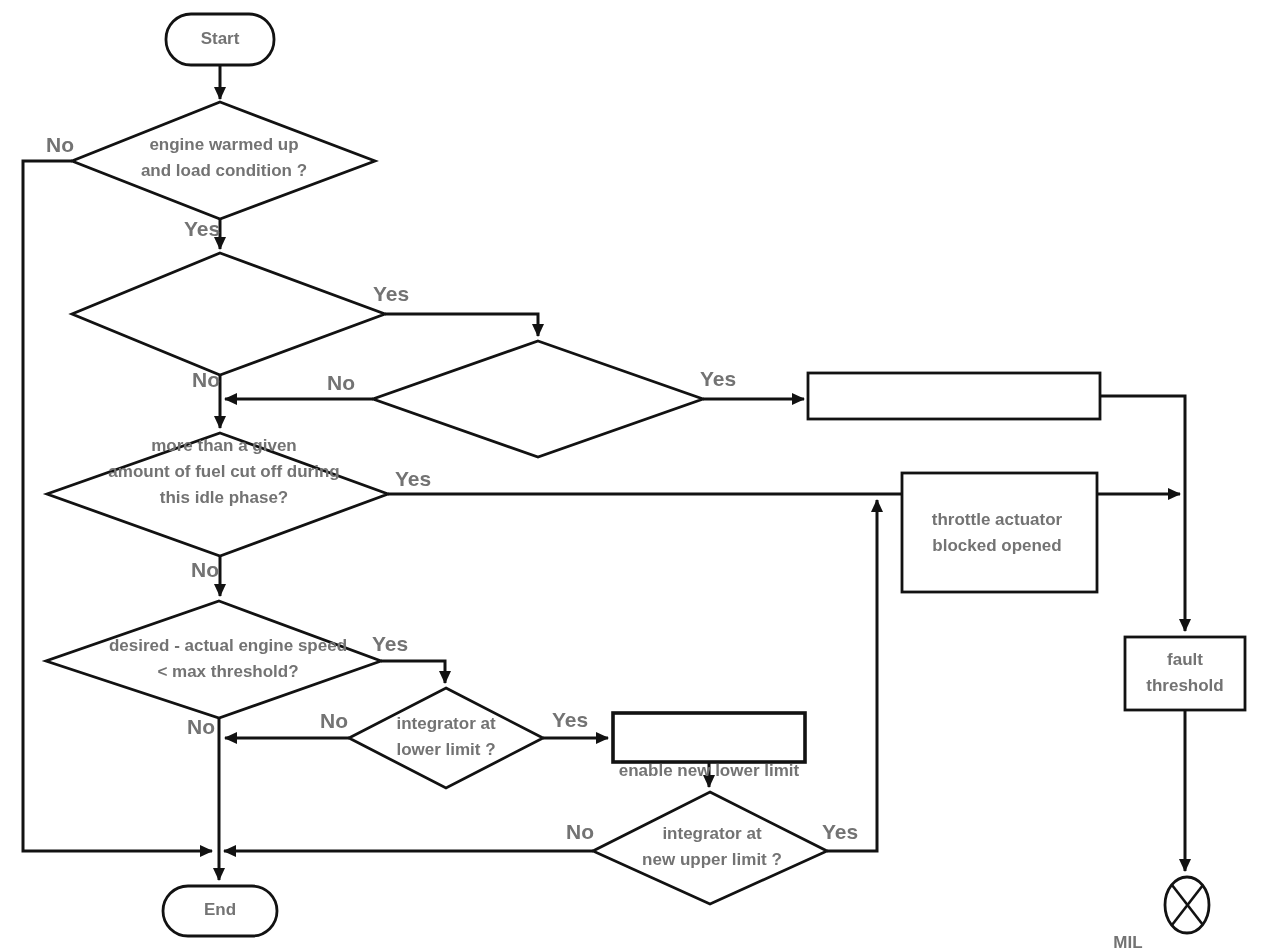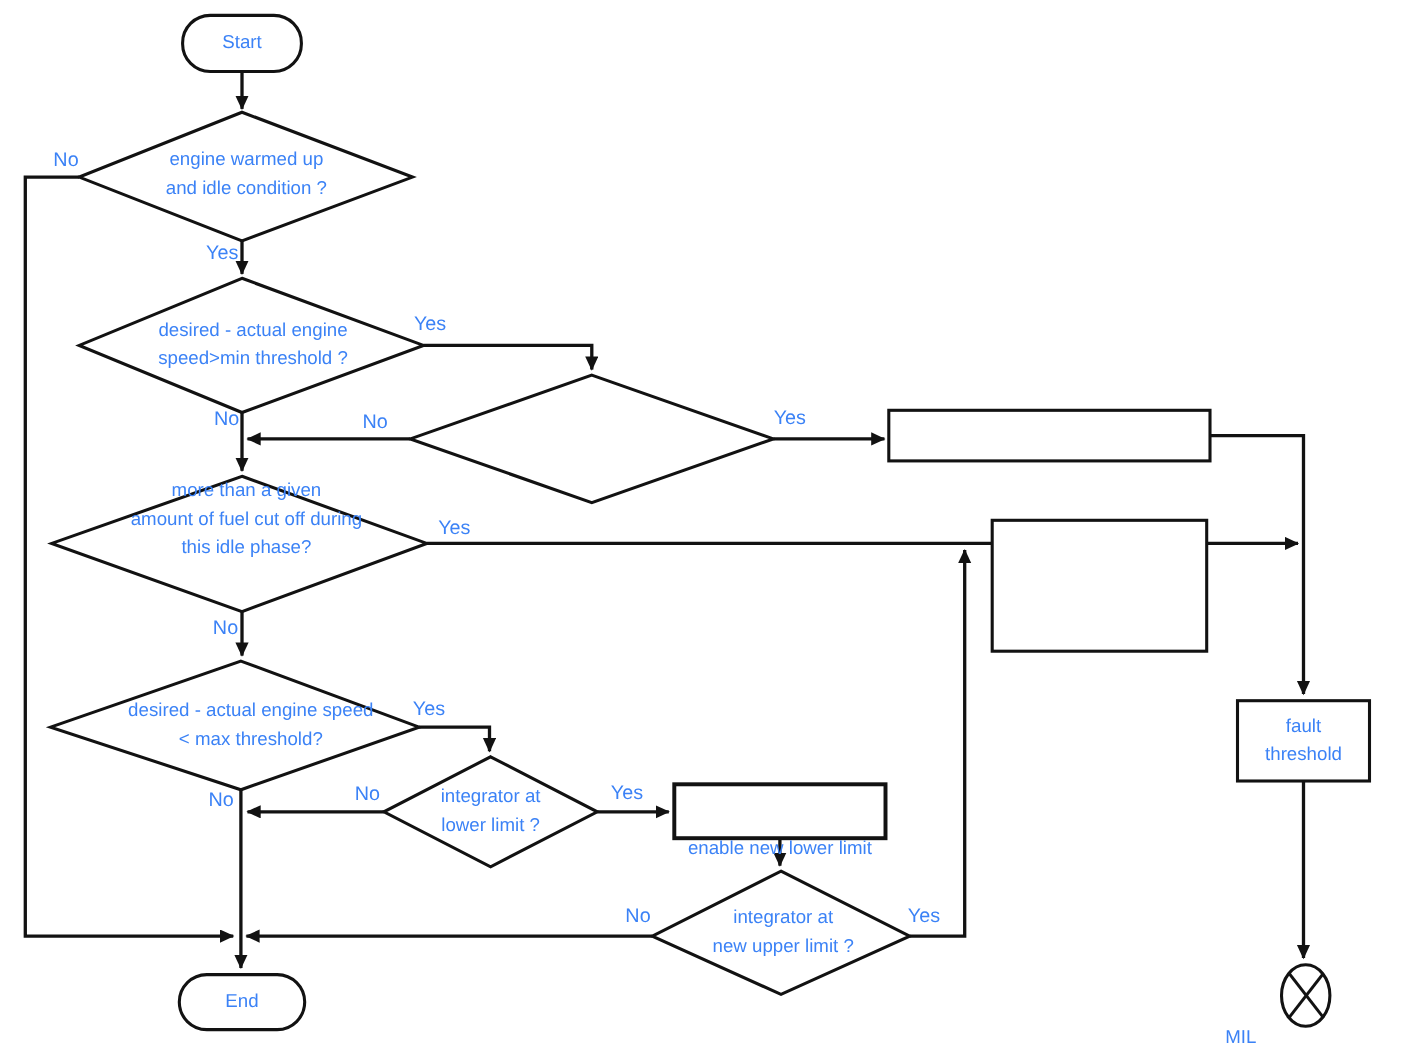--- a/index.html
+++ b/index.html
@@ -8,29 +8,29 @@
     width: 1280px;
     height: 952px;
     background: #ffffff;
     font-family: "Liberation Sans", sans-serif;
     overflow: hidden;
   }
   .stage svg { position: absolute; left: 0; top: 0; }
   .label {
     position: absolute;
     transform: translate(-50%, -50%);
-    font-weight: normal;
+    font-weight: bold;
     font-size: 17px;
     line-height: 26px;
-    color: #3b82f6;
+    color: #737373;
     text-align: center;
     white-space: pre-line;
   }
   .elabel {
-    font-size: 18px;
+    font-size: 21px;
     line-height: 18px;
   }
 </style>
 </head>
 <body>
 
 <div class="stage">
 
   <svg width="1280" height="952" viewBox="0 0 1280 952">
     <defs>
@@ -76,32 +76,32 @@
       <rect x="1125" y="637" width="120" height="73"></rect>
       <rect x="163" y="886" width="114" height="50" rx="25"></rect>
       <ellipse cx="1187" cy="905" rx="22" ry="28"></ellipse>
       <line x1="1172" y1="885" x2="1203" y2="925" stroke-width="2.6"></line>
       <line x1="1203" y1="885" x2="1172" y2="925" stroke-width="2.6"></line>
     </g>
   </svg>
 
   <div class="label" style="left:220px; top:39px;">Start</div>
   <div class="label" style="left:224px; top:158px;">engine warmed up
-and idle condition ?</div>
-  <div class="label" style="left:230px; top:313px;">desired - actual engine
-speed&gt;min threshold ?</div>
+and load condition ?</div>
   <div class="label" style="left:224px; top:472px;">more than a given
 amount of fuel cut off during
 this idle phase?</div>
   <div class="label" style="left:228px; top:659px;">desired - actual engine speed
 &lt; max threshold?</div>
   <div class="label" style="left:446px; top:737px;">integrator at
 lower limit ?</div>
   <div class="label" style="left:712px; top:847px;">integrator at
 new upper limit ?</div>
+  <div class="label" style="left:997px; top:533px;">throttle actuator
+blocked opened</div>
   <div class="label" style="left:1185px; top:673px;">fault
 threshold</div>
   <div class="label" style="left:709px; top:737px;margin-top:34px;">enable new lower limit</div>
   <div class="label" style="left:220px; top:910px;">End</div>
   <div class="label" style="left:1128px; top:943px;">MIL</div>
 
   <div class="label elabel" style="left:60px;  top:145px;">No</div>
   <div class="label elabel" style="left:202px; top:229px;">Yes</div>
   <div class="label elabel" style="left:391px; top:294px;">Yes</div>
   <div class="label elabel" style="left:206px; top:380px;">No</div>

